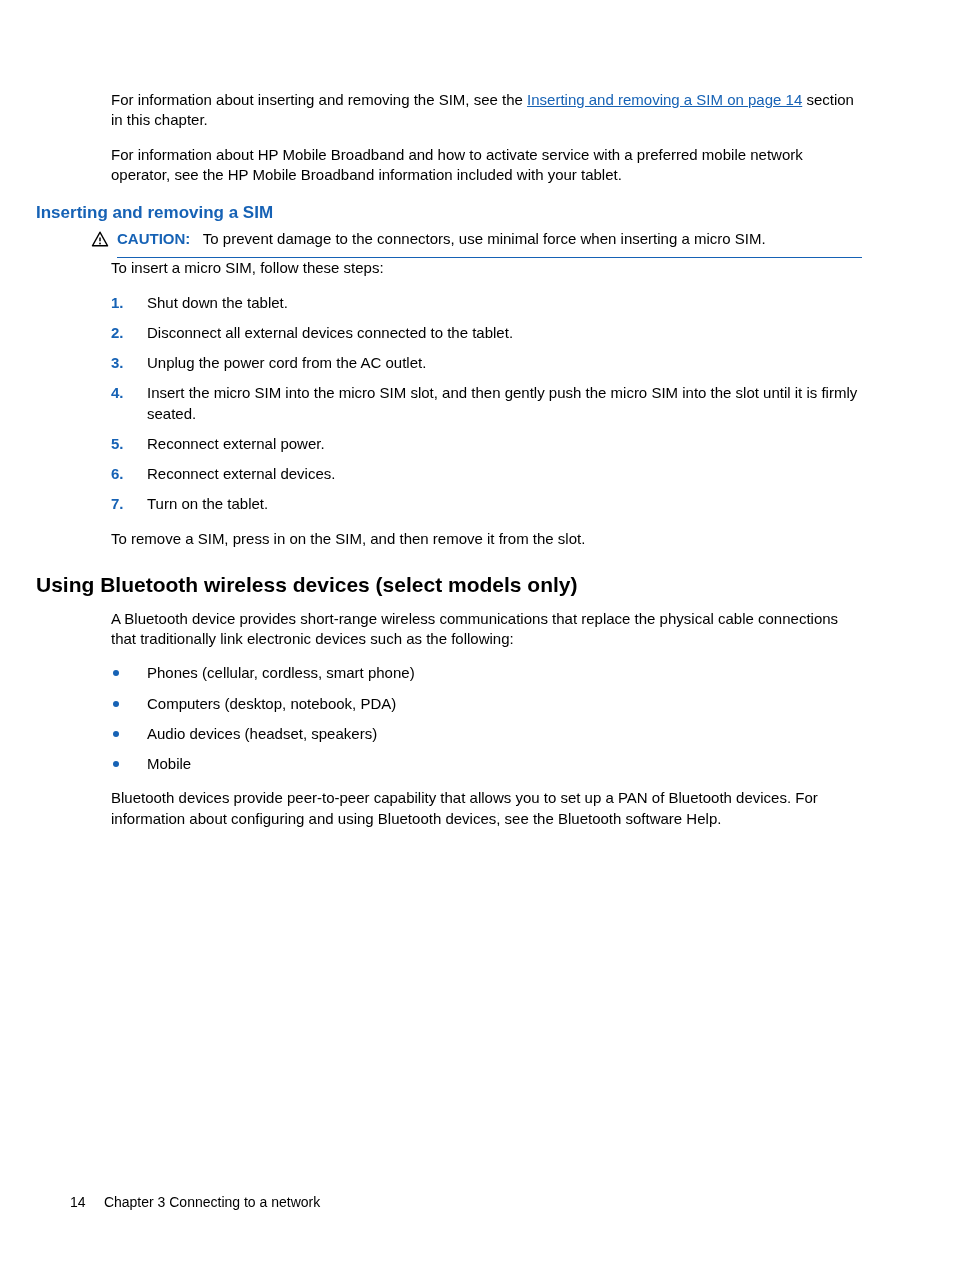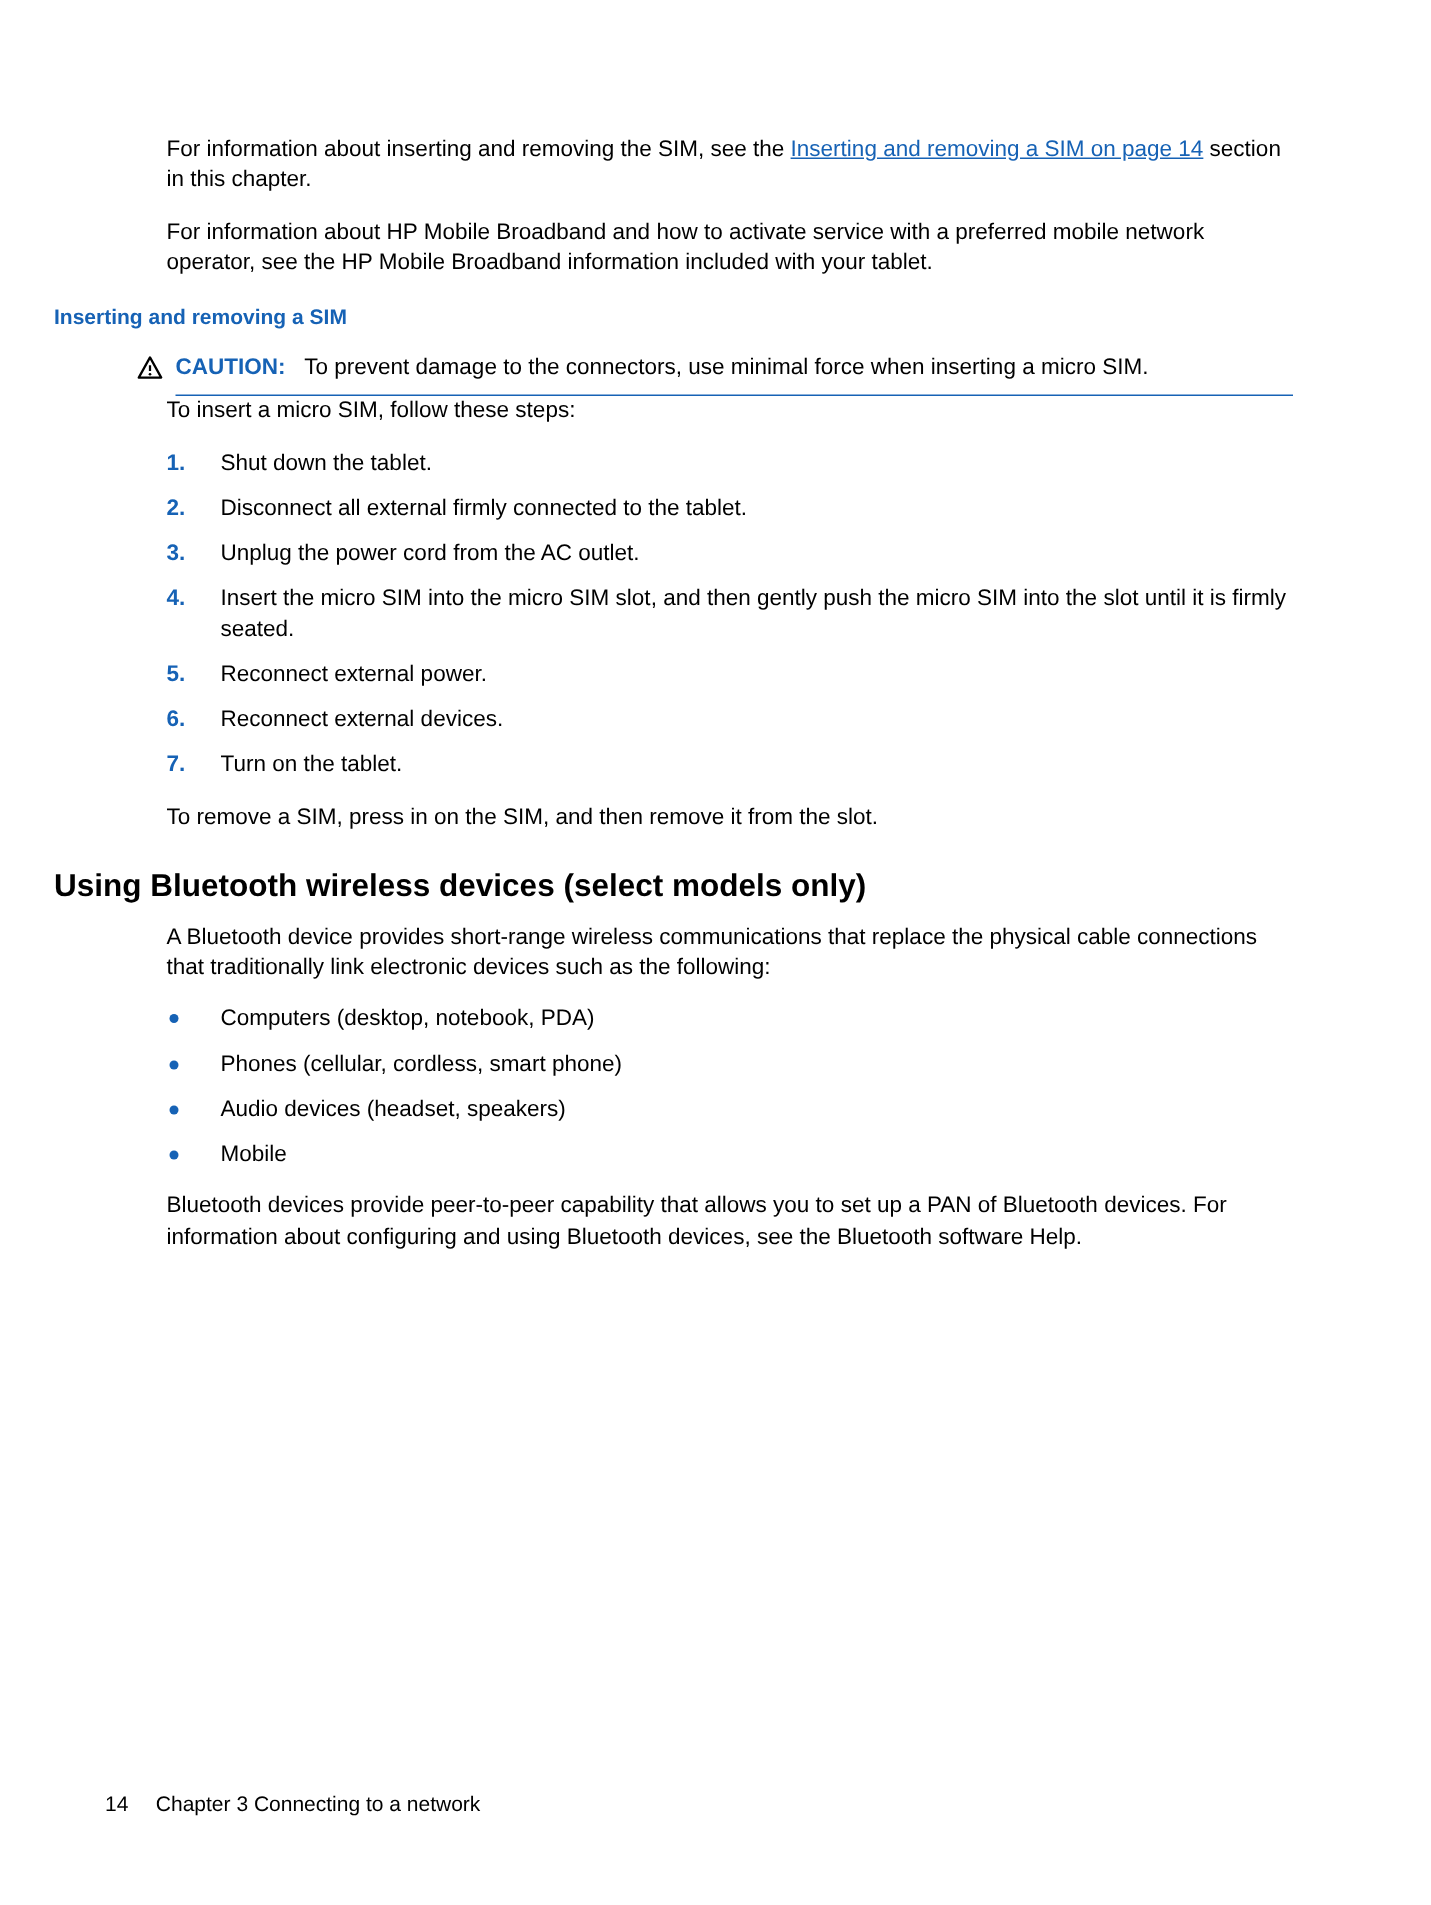--- a/index.html
+++ b/index.html
@@ -23,23 +23,23 @@
     font-size: 15px;
     line-height: 1.35;
     margin: 0 0 14px 0;
   }
   a.xref {
     color: #1662b5;
     text-decoration: underline;
   }
   h3.section {
     color: #1662b5;
-    font-size: 14px;
-    font-weight: bold;
-    margin: 18px 0 16px 0;
+    font-size: 17px;
+    font-weight: bold;
+    margin: 18px 0 6px 0;
   }
   h2.section {
     color: #000000;
     font-size: 21px;
     font-weight: bold;
     margin: 24px 0 12px 0;
   }
   .caution-block {
     margin-left: 55px;
   }
@@ -152,21 +152,21 @@
 
   <div class="body-indent">
     <p>To insert a micro SIM, follow these steps:</p>
     <ol class="numbered" id="sim-steps">
         <li>
           <span class="num">1.</span>
           <span class="txt">Shut down the tablet.</span>
         </li>
         <li>
           <span class="num">2.</span>
-          <span class="txt">Disconnect all external firmly connected to the tablet.</span>
+          <span class="txt">Disconnect all external devices connected to the tablet.</span>
         </li>
         <li>
           <span class="num">3.</span>
           <span class="txt">Unplug the power cord from the AC outlet.</span>
         </li>
         <li>
           <span class="num">4.</span>
           <span class="txt">Insert the micro SIM into the micro SIM slot, and then gently push the micro SIM into the slot until it is firmly seated.</span>
         </li>
         <li>
@@ -185,25 +185,25 @@
     <p>To remove a SIM, press in on the SIM, and then remove it from the slot.</p>
   </div>
 
   <h2 class="section">Using Bluetooth wireless devices (select models only)</h2>
 
   <div class="body-indent">
     <p>A Bluetooth device provides short-range wireless communications that replace the physical cable connections that traditionally link electronic devices such as the following:</p>
     <ul class="bullets" id="bt-items">
         <li>
           <span class="dot"></span>
+          <span class="txt">Phones (cellular, cordless, smart phone)</span>
+        </li>
+        <li>
+          <span class="dot"></span>
           <span class="txt">Computers (desktop, notebook, PDA)</span>
-        </li>
-        <li>
-          <span class="dot"></span>
-          <span class="txt">Phones (cellular, cordless, smart phone)</span>
         </li>
         <li>
           <span class="dot"></span>
           <span class="txt">Audio devices (headset, speakers)</span>
         </li>
         <li>
           <span class="dot"></span>
           <span class="txt">Mobile</span>
         </li>
       </ul>

